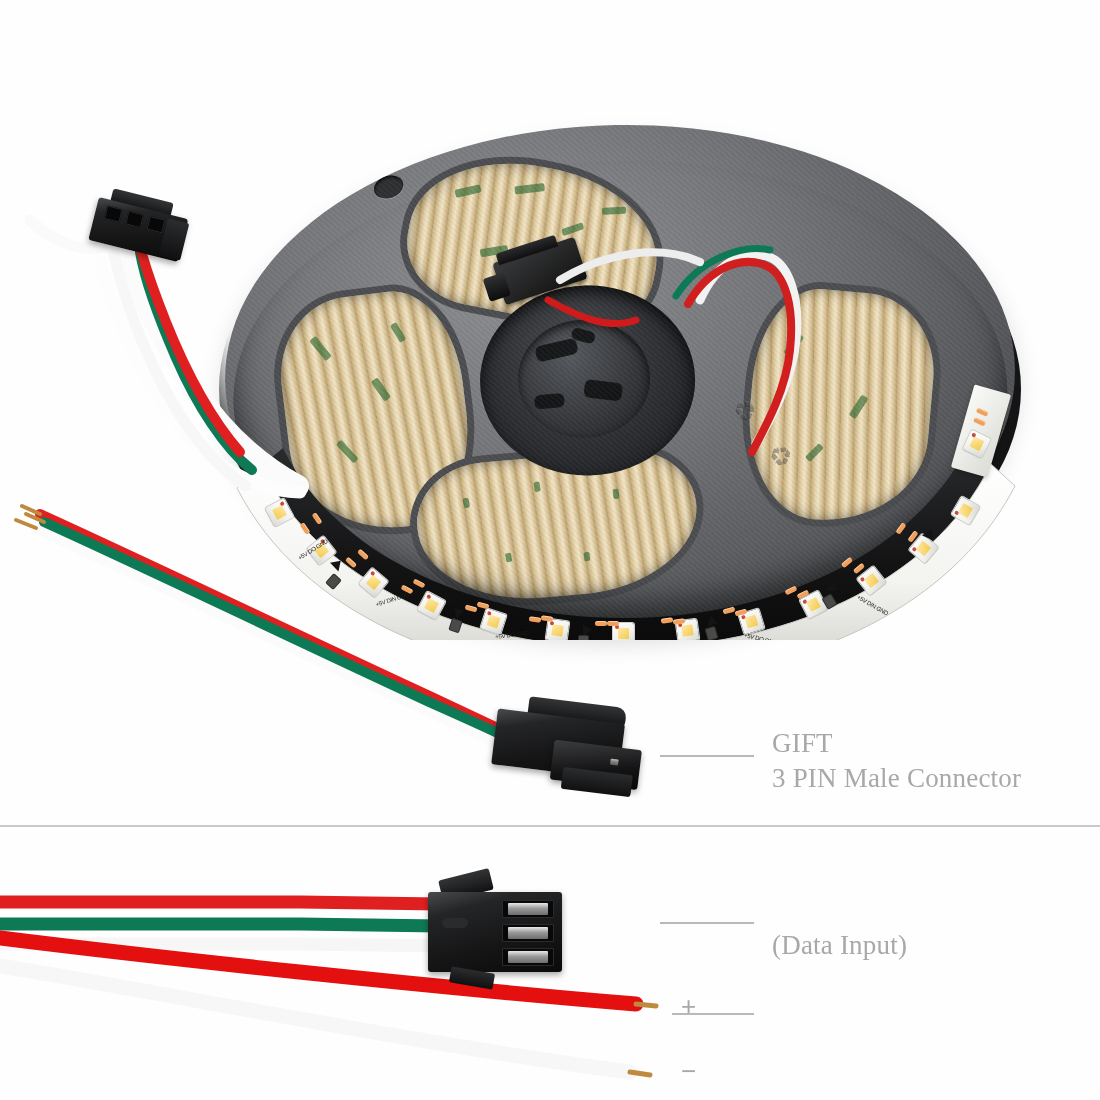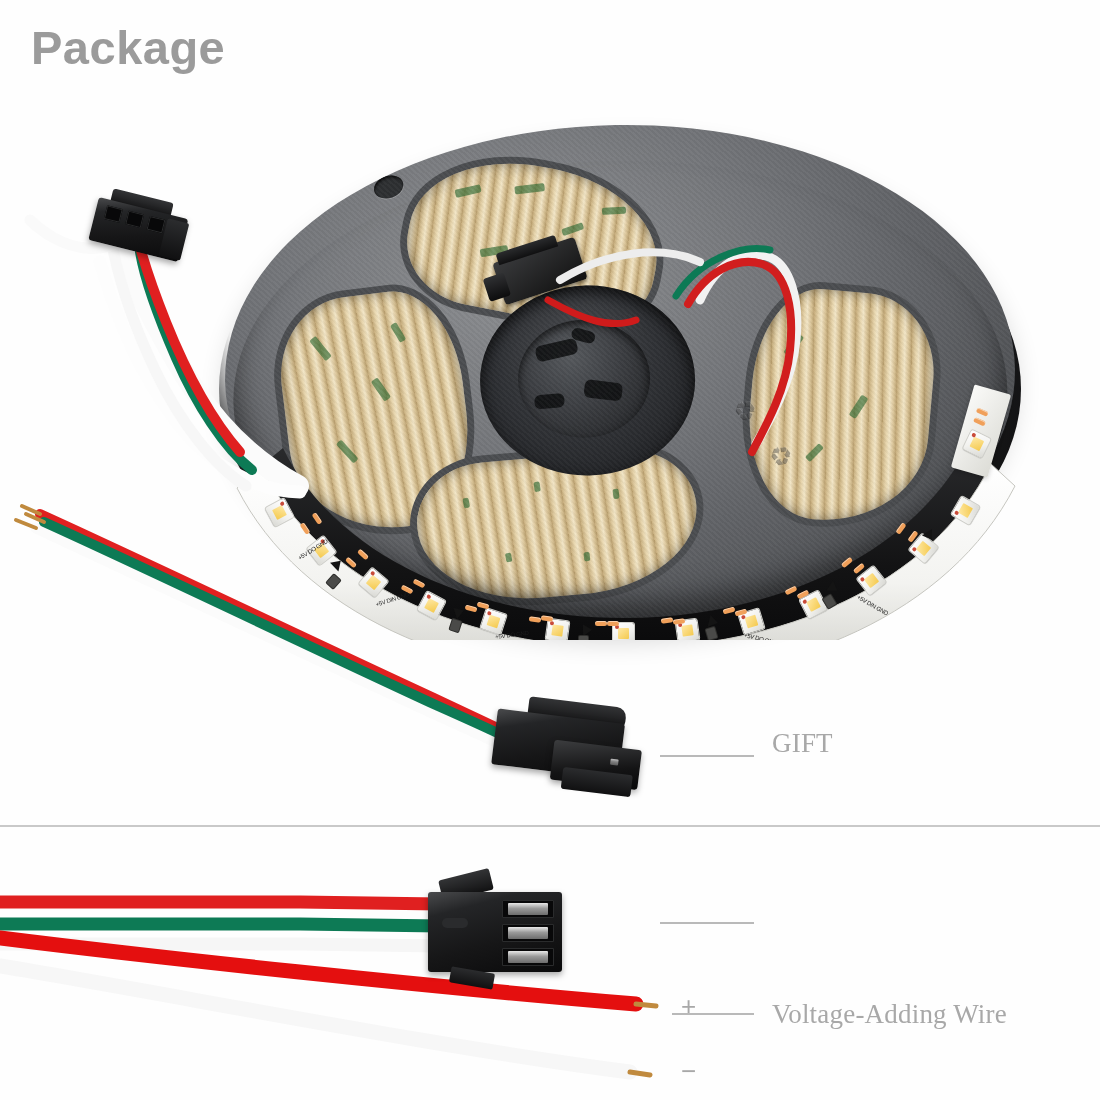--- a/index.html
+++ b/index.html
@@ -110,21 +110,20 @@
         box-shadow:inset 0 0 0 1px #2a2b2c;}
   .conn .metal{position:absolute;background:linear-gradient(#e8e8e8,#9a9a9a 45%,#6d6d6d);
         border-radius:1px;}
   .conn .foot{position:absolute;background:linear-gradient(#2b2c2e,#101011);border-radius:2px;}
 </style>
 </head>
 <body>
 
 <div id="stage">
 
-  <div class="title">Package</div>
 
   <div class="spool">
 
     <div class="rim"></div>
 
     <div class="reel">
 
       <div class="window w1">
         <i style="left:38px;top:34px;width:26px;height:8px;transform:rotate(-24deg)"></i>
         <i style="left:96px;top:20px;width:30px;height:8px;transform:rotate(-18deg)"></i>
@@ -335,21 +334,22 @@
     <div class="foot" style="left:18px;top:44px;width:26px;height:10px;border-radius:6px;
          background:#2a2b2d;"></div>
     <div class="foot" style="left:26px;top:96px;width:44px;height:16px;
          transform:rotate(10deg);"></div>
   </div>
 
   <div class="divider"></div>
 
   <div class="leader" style="left:660px;top:755px;width:94px;"></div>
   <div class="callout" style="left:772px;top:726px;">GIFT</div>
+  <div class="callout" style="left:772px;top:761px;">3 PIN Male Connector</div>
 
   <div class="leader" style="left:660px;top:922px;width:94px;"></div>
+  <div class="callout" style="left:772px;top:928px;">(Data Input)</div>
 
   <div class="sign" style="left:681px;top:993px;">+</div>
   <div class="leader" style="left:672px;top:1013px;width:82px;"></div>
   <div class="sign" style="left:681px;top:1058px;">−</div>
-  <div class="callout" style="left:772px;top:997px;">Voltage-Adding Wire</div>
 
 </div>
 
 </body></html>

